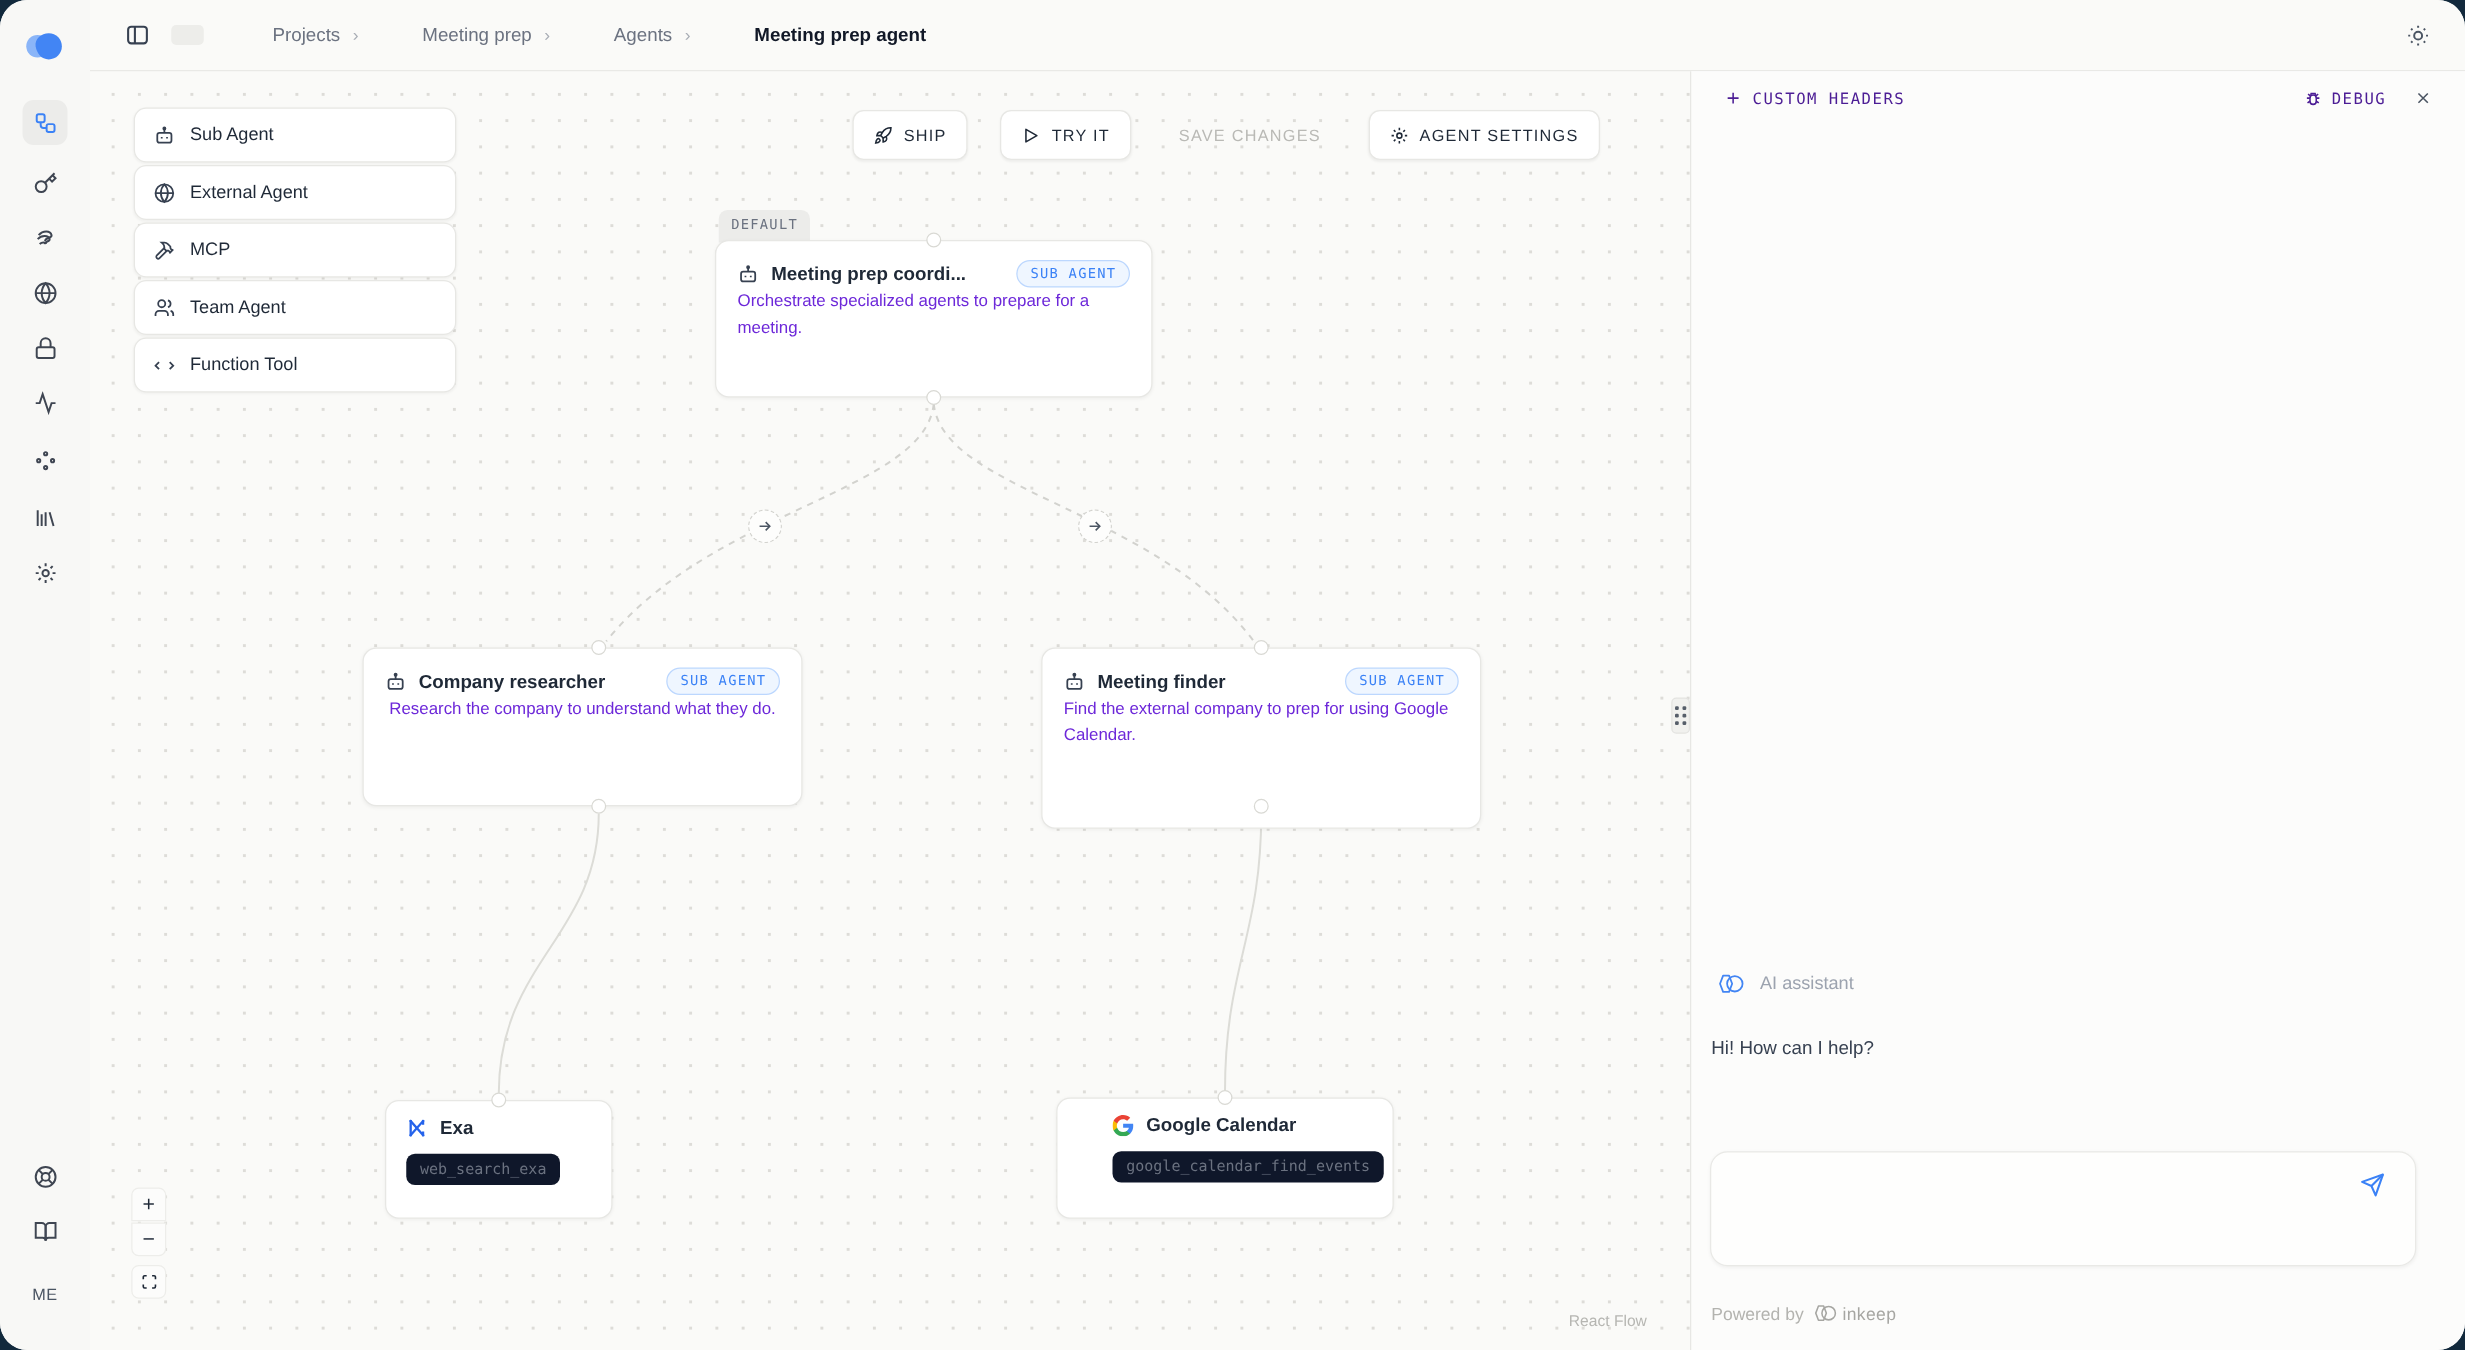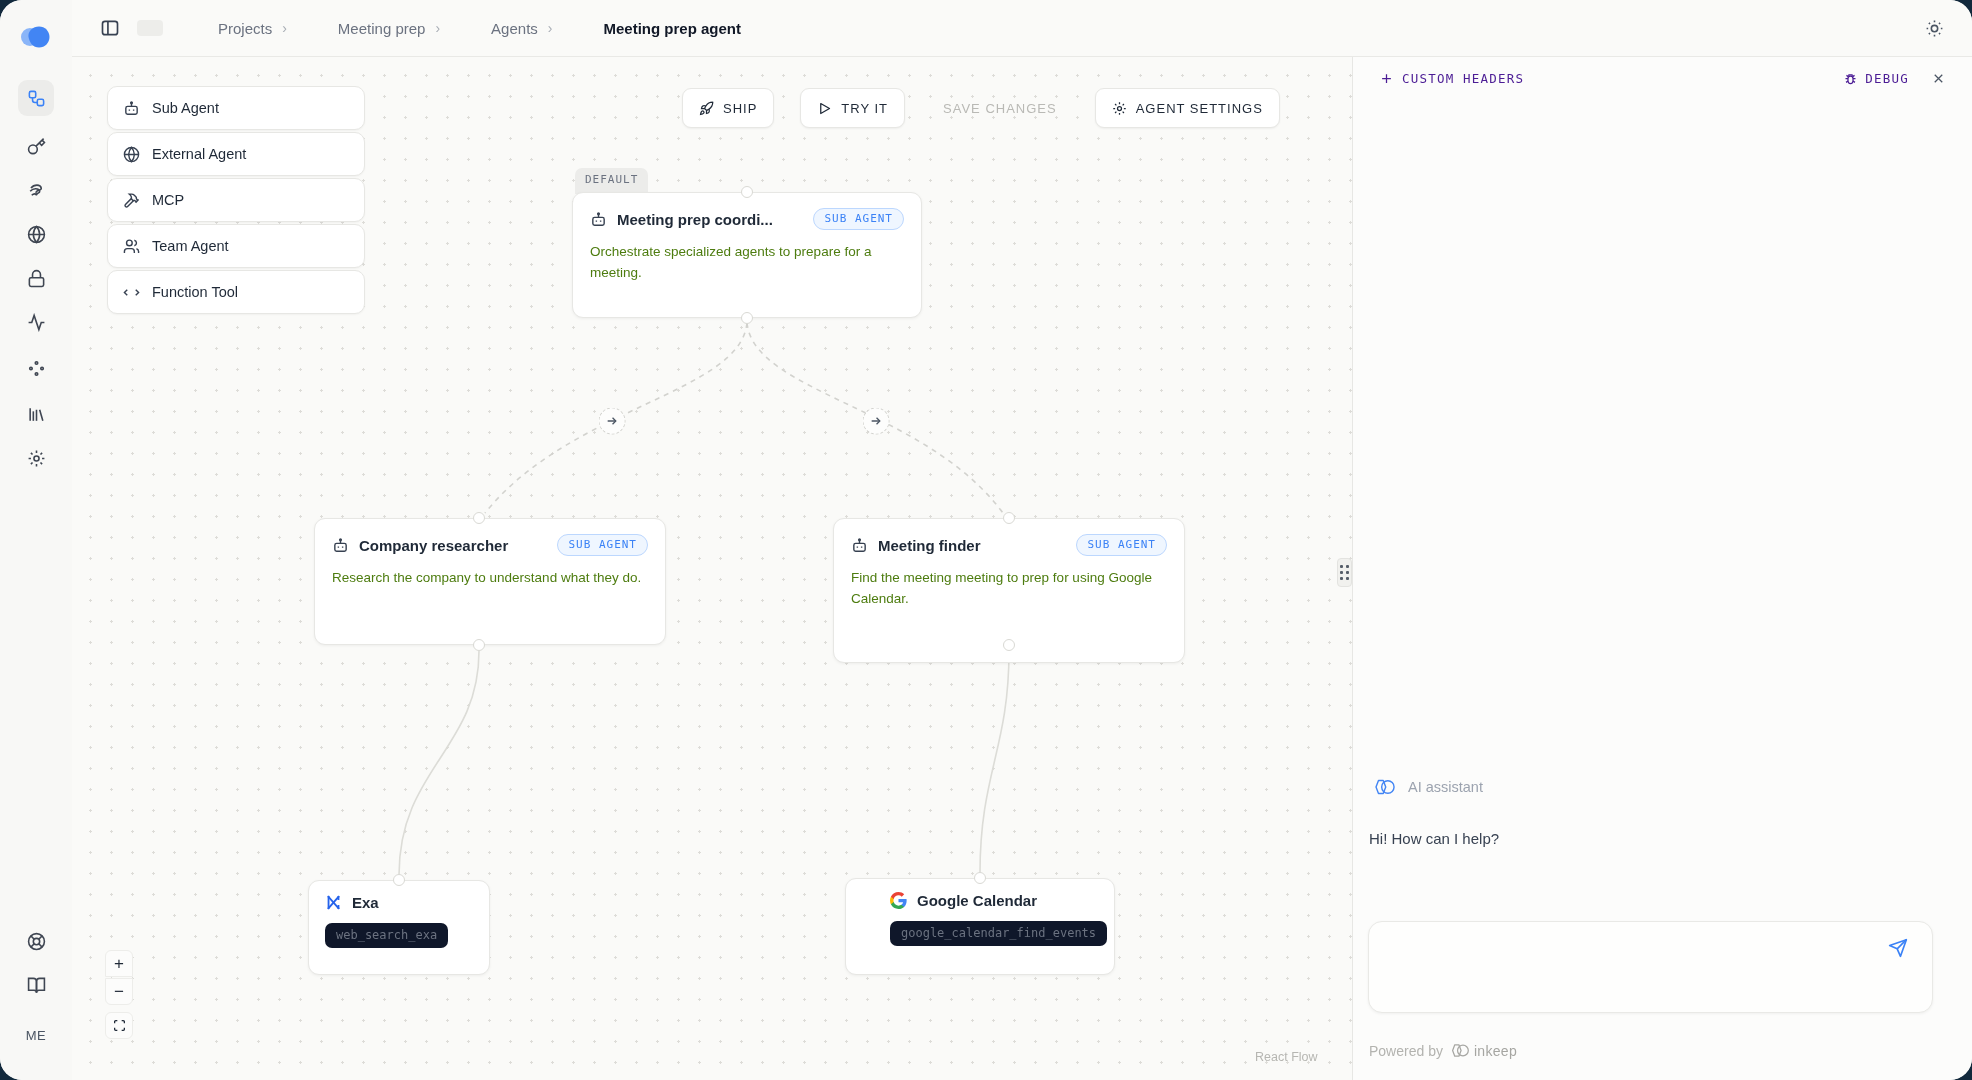--- a/index.html
+++ b/index.html
@@ -49,21 +49,21 @@
     font-family:"DejaVu Sans Mono", monospace; font-size:11px; letter-spacing:1px;
     padding:5px 10px 8px; border-radius:7px 7px 0 0; }
 
   .node { position:absolute; background:#fff; border:1px solid #e7e7e4; border-radius:11px;
     box-shadow:0 1px 3px rgba(0,0,0,.05); padding:15px 17px; cursor:pointer; }
   .node-head { display:flex; align-items:center; gap:10px; }
   .node-head svg { width:17px; height:17px; color:#374151; flex:none; }
   .node-title { font-size:15px; font-weight:700; color:#1f2937; white-space:nowrap; }
   .badge { margin-left:auto; font-family:"DejaVu Sans Mono", monospace; font-size:11px; letter-spacing:1px;
     color:#3b82f6; background:#eff6ff; border:1px solid #bcd7fe; border-radius:999px; padding:3px 10px 4px; }
-  .node-desc { margin-top:12px; font-size:13.5px; line-height:1.55; color:#4d7c0f; }
+  .node-desc { margin-top:1px; font-size:13.5px; line-height:1.55; color:#6d28d9; }
   .tool-node { padding:13px 16px; }
   .tool-id { display:inline-block; margin-top:12px; font-family:"DejaVu Sans Mono", monospace; font-size:12px;
     color:#6b7280; background:#0f172a; border-radius:7px; padding:5px 11px 6px; }
 
   .handle { position:absolute; width:12px; height:12px; border-radius:50%; background:#fff;
     border:1.5px solid #d9d9d4; transform:translate(-50%,-50%); }
   .edge-badge { position:absolute; width:27px; height:27px; border-radius:50%; background:#fdfdfc;
     border:1px dashed #d3d3cf; transform:translate(-50%,-50%); display:flex; align-items:center; justify-content:center;
     color:#4b5563; font-size:14px; }
 
@@ -321,21 +321,21 @@
             <path d="M12 9V5.5"></path>
             <circle cx="12" cy="4" r="1.2" fill="currentColor"></circle>
             <path d="M9 13.5v1.8M15 13.5v1.8"></path>
           </svg>
         <span class="node-title">Meeting prep coordi...</span>
         <span class="badge">SUB AGENT</span>
       </div>
       <div class="node-desc">Orchestrate specialized agents to prepare for a meeting.</div>
     </div>
 
-    <div class="node" style="left:242px; top:461px; width:352px; height:127px;">
+    <div class="node" style="left:218px; top:461px; width:352px; height:127px;text-align:center;">
       <div class="node-head">
         <svg viewBox="0 0 24 24" fill="none" stroke="currentColor" stroke-width="2">
             <rect x="4" y="9" width="16" height="11" rx="2.5"></rect>
             <path d="M12 9V5.5"></path>
             <circle cx="12" cy="4" r="1.2" fill="currentColor"></circle>
             <path d="M9 13.5v1.8M15 13.5v1.8"></path>
           </svg>
         <span class="node-title">Company researcher</span>
         <span class="badge">SUB AGENT</span>
       </div>
@@ -346,21 +346,21 @@
       <div class="node-head">
         <svg viewBox="0 0 24 24" fill="none" stroke="currentColor" stroke-width="2">
             <rect x="4" y="9" width="16" height="11" rx="2.5"></rect>
             <path d="M12 9V5.5"></path>
             <circle cx="12" cy="4" r="1.2" fill="currentColor"></circle>
             <path d="M9 13.5v1.8M15 13.5v1.8"></path>
           </svg>
         <span class="node-title">Meeting finder</span>
         <span class="badge">SUB AGENT</span>
       </div>
-      <div class="node-desc">Find the meeting meeting to prep for using Google Calendar.</div>
+      <div class="node-desc">Find the external company to prep for using Google Calendar.</div>
     </div>
 
     <div class="node tool-node" style="left:236px; top:823px; width:182px; height:95px;">
       <div class="node-head">
         <svg viewBox="0 0 24 24" width="18" height="18" fill="none" stroke="#2563eb" stroke-width="2.6" stroke-linecap="square">
             <path d="M5 4v16"></path>
             <path d="M5 4l14 16"></path>
             <path d="M19 4 5 20"></path>
             <path d="M19 4v3M19 17v3"></path>
           </svg>

